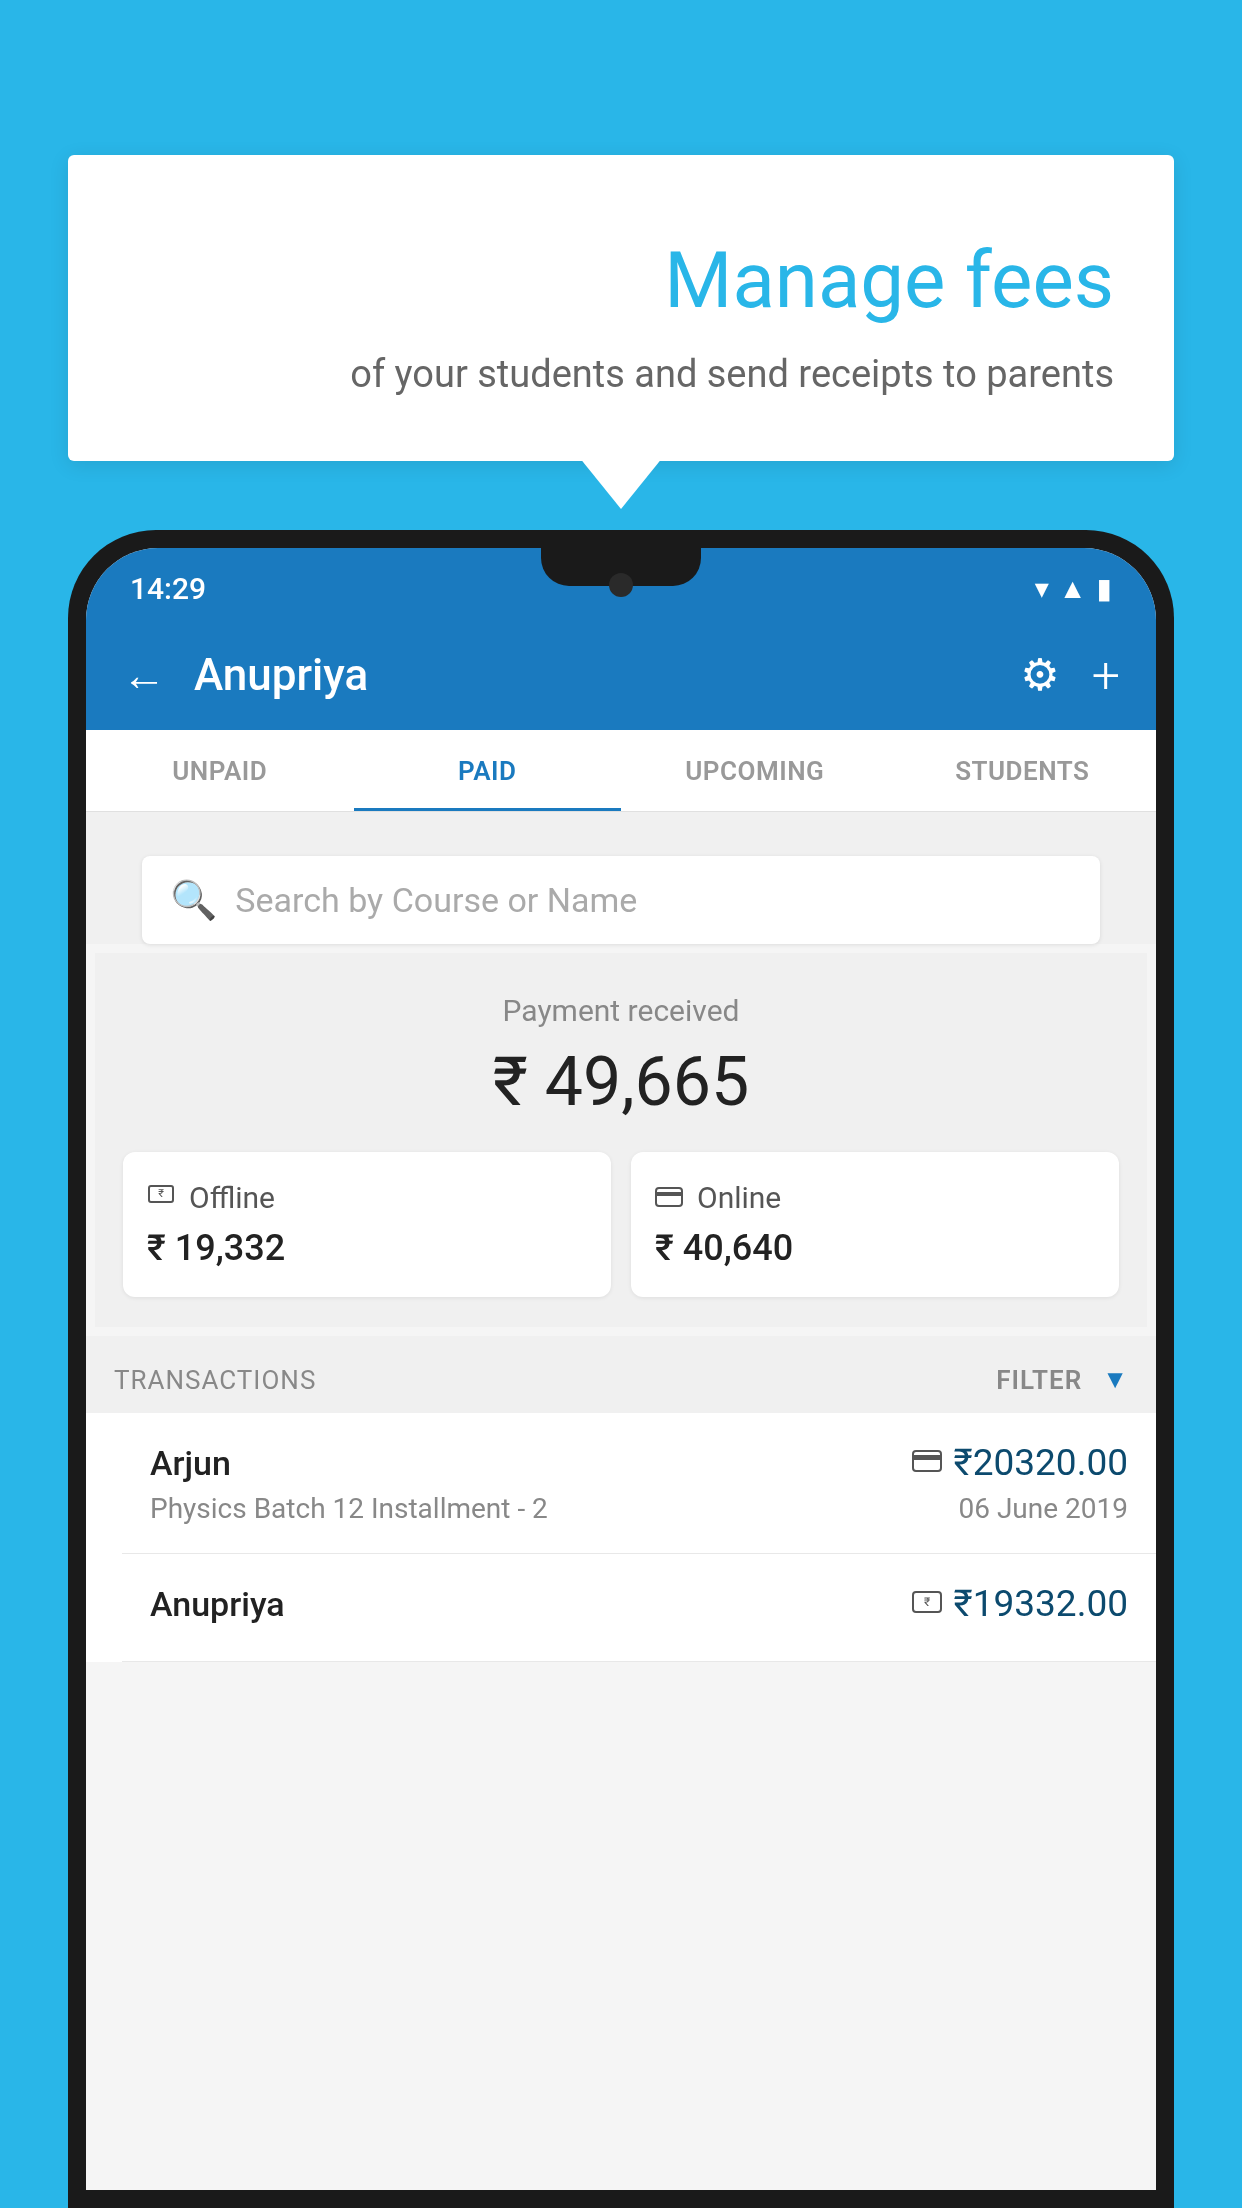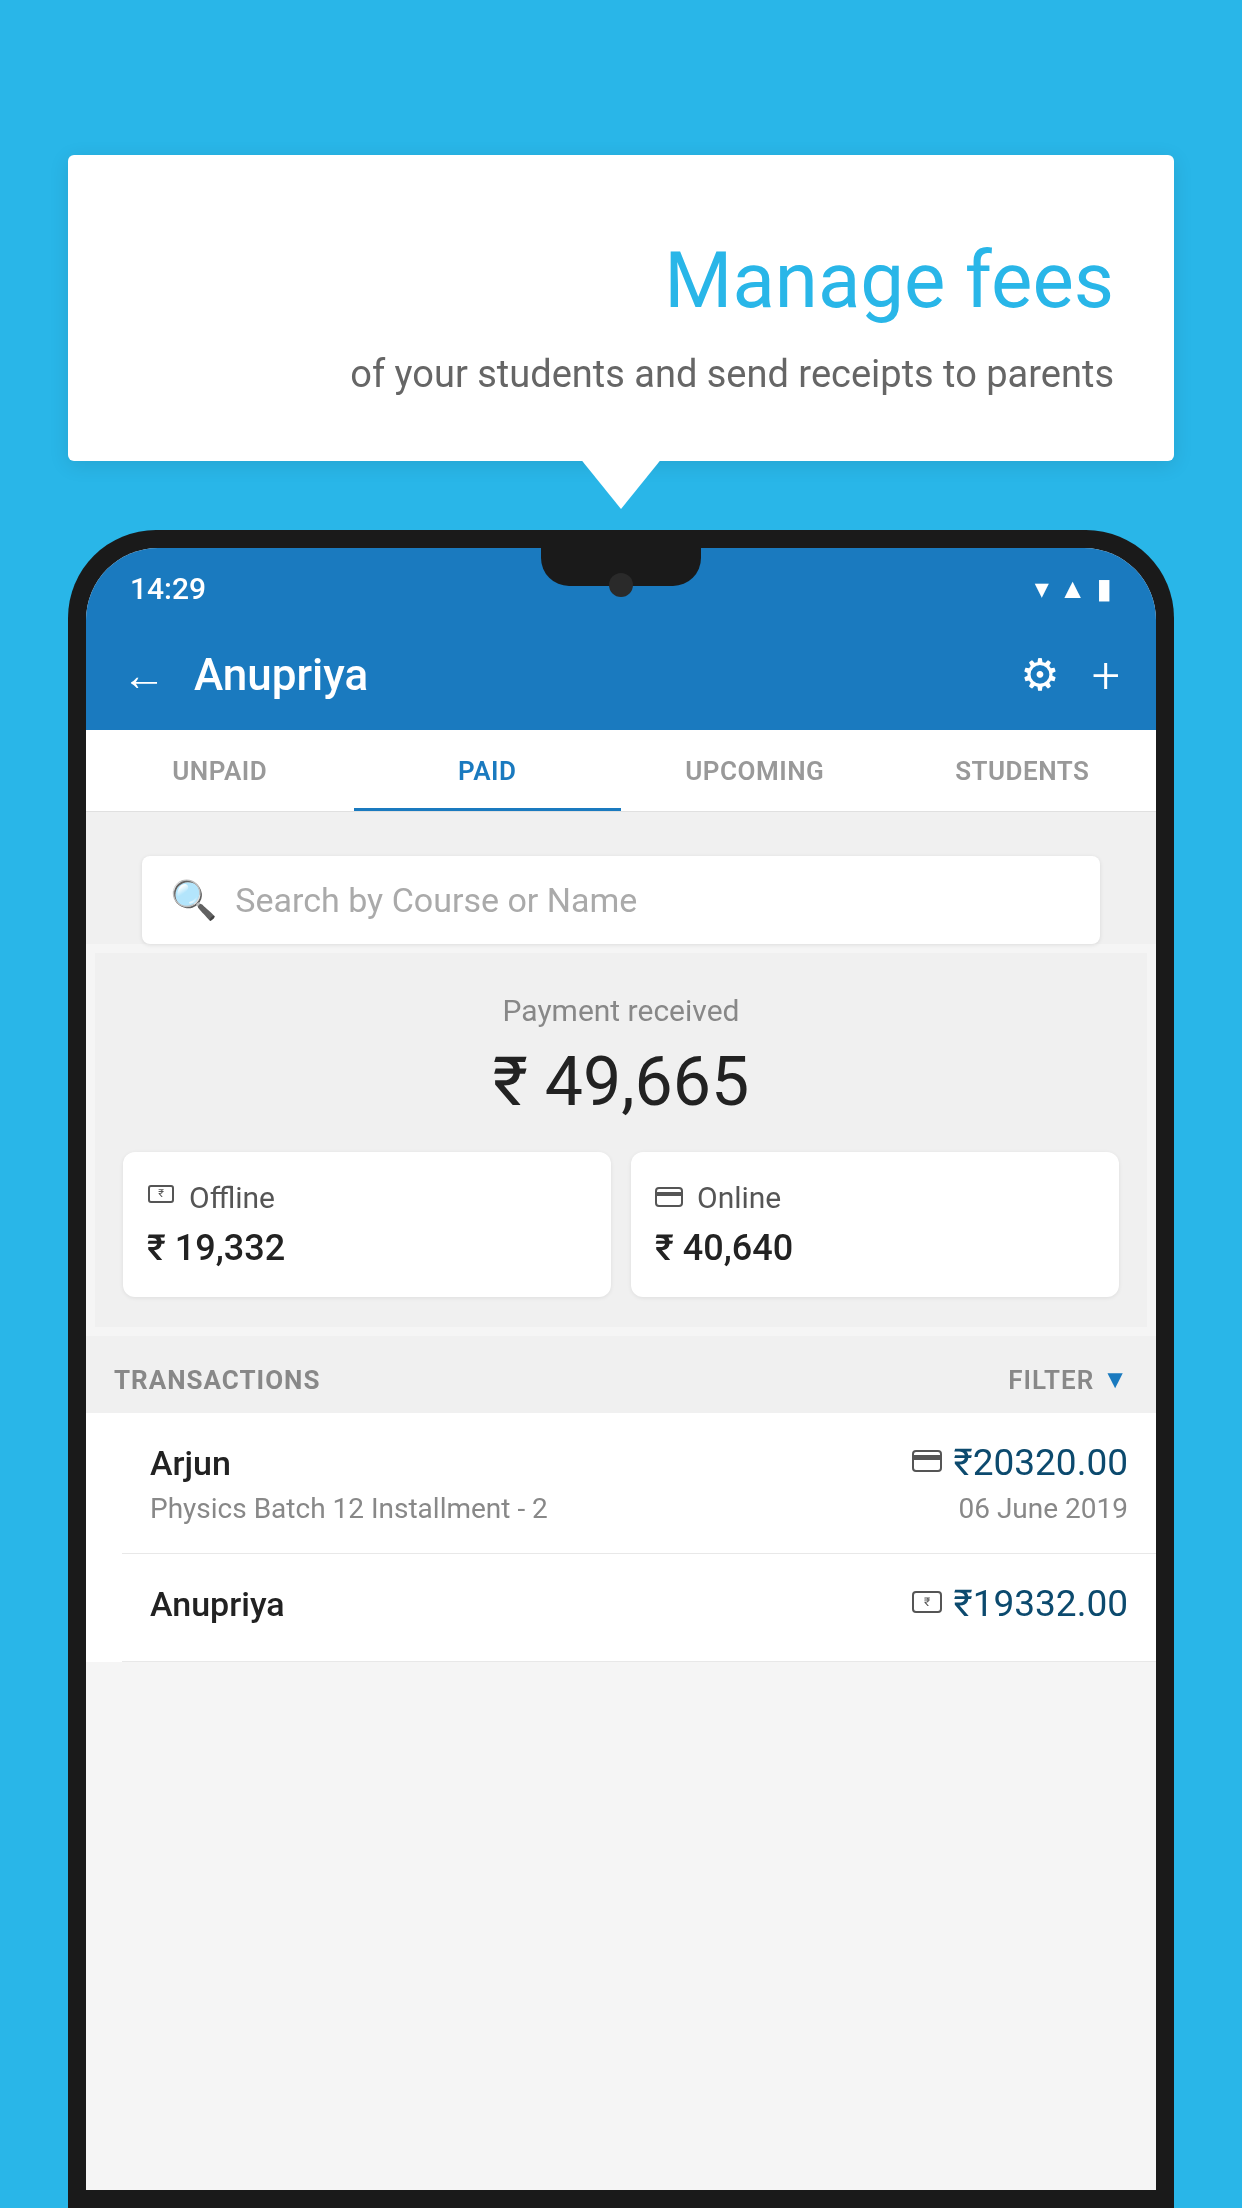--- a/index.html
+++ b/index.html
@@ -301,28 +301,28 @@
       display: flex;
       justify-content: space-between;
       align-items: center;
       padding: 28px 28px 18px;
       background: #f0f0f0;
     }
 
     .transactions-label {
       font-size: 26px;
       color: #888;
-      font-weight: 700;
+      font-weight: 400;
       letter-spacing: 1px;
     }
 
     .filter-container {
       display: flex;
       align-items: center;
-      gap: 8px;
+      gap: 20px;
     }
 
     .filter-label {
       font-size: 26px;
       color: #888;
       font-weight: 600;
       letter-spacing: 1px;
     }
 
     .filter-icon {

